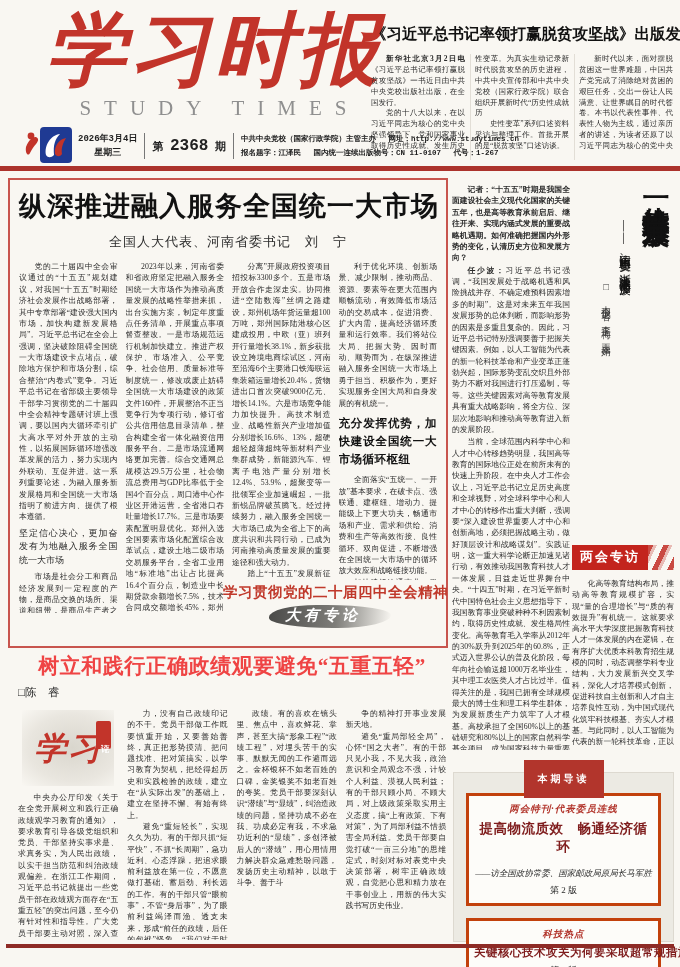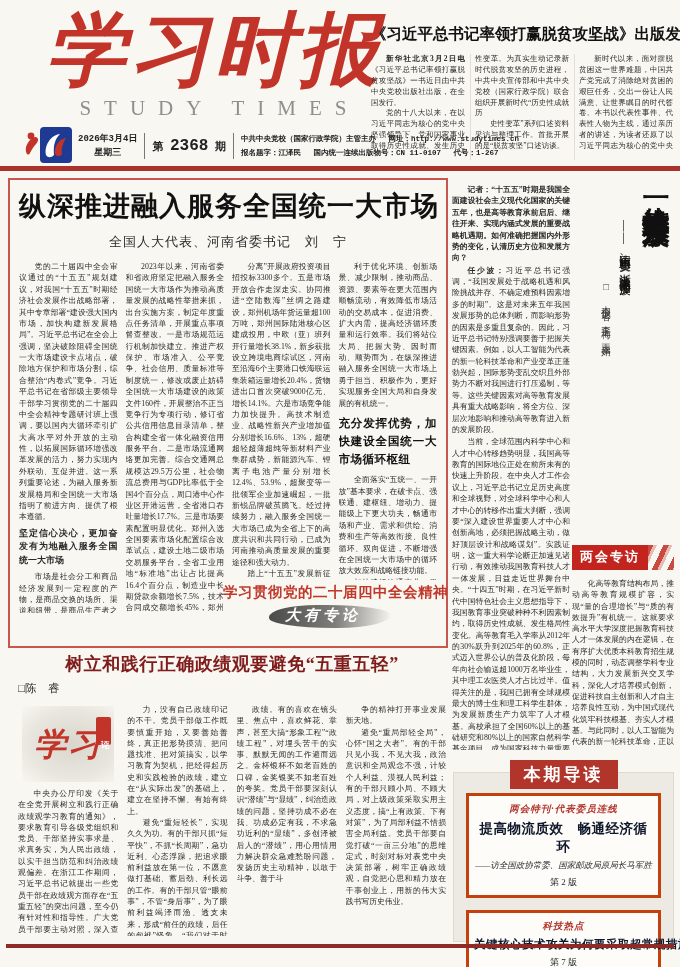--- a/index.html
+++ b/index.html
@@ -28,21 +28,21 @@
   .top-article-cols { margin-top:9px; column-count:3; column-gap:10px; column-rule:1px solid #e2ded6; font-size:7.5px; line-height:1.45; text-align:justify; height:106px; overflow:hidden; }
   .top-article-cols p { text-indent:2em; }
 
   
   .main-box { position:absolute; left:8px; top:178px; width:440px; height:470px; border:2px solid #c8554e; padding:8px 9px 6px; }
   .main-title { text-align:center; font-size:27px; font-weight:bold; letter-spacing:1px; white-space:nowrap; color:#111; }
   .main-byline { text-align:center; font-size:13px; margin-top:9px; letter-spacing:1px; }
   .main-cols { display:flex; gap:8px; margin-top:10px; height:352px; overflow:hidden; }
   .mcol { flex:1; font-size:7.8px; line-height:1.46; text-align:justify; overflow:hidden; }
   .mcol p { text-indent:2em; }
-  .inline-subhead { font-weight:bold; font-size:9px; margin:4px 0; text-indent:0; line-height:1.5; }
+  .inline-subhead { font-weight:normal; font-size:9px; margin:4px 0; text-indent:0; line-height:1.5; }
   .col-subhead-big { font-weight:bold; font-size:11.5px; line-height:1.55; margin:6px 0; letter-spacing:0.5px; color:#111; }
   .banner { position:absolute; right:9px; bottom:8px; width:214px; height:58px; background:#f9f7f2; text-align:center; padding-top:3px; }
   .banner-l1 { color:#c0392b; font-weight:bold; font-size:14.5px; letter-spacing:0.5px; font-family:"Liberation Sans","DejaVu Sans",sans-serif; white-space:nowrap; }
   .ink { display:inline-block; margin-top:3px; padding:1px 30px 3px 16px; background:linear-gradient(95deg,#4a4a48,#7e7d79 55%,rgba(150,149,145,0)); border-radius:45% 60% 50% 60% / 60% 50% 65% 50%; color:#fff; font-size:15px; font-weight:bold; font-style:italic; letter-spacing:4px; white-space:nowrap; }
 
   
   .interview-text { position:absolute; left:452px; top:184px; width:118px; height:566px; font-size:7.8px; line-height:1.46; text-align:justify; overflow:hidden; }
   .interview-text p { text-indent:2em; margin-bottom:1px; }
   .interview-text .q { font-weight:bold; }
   .vertical-zone { position:absolute; left:572px; top:184px; width:102px; height:358px; display:flex; flex-direction:row; justify-content:flex-end; overflow:hidden; }
@@ -51,32 +51,32 @@
   .v-title { writing-mode:vertical-rl; font-size:27px; font-weight:bold; letter-spacing:1.5px; margin-left:6px; color:#111; }
   .badge { position:absolute; left:572px; top:545px; width:102px; height:25px; display:flex; align-items:stretch; }
   .badge-label { background:#c3241d; color:#fff; font-weight:bold; font-size:13px; font-family:"Liberation Sans","DejaVu Sans",sans-serif; padding:3px 8px 0; letter-spacing:2px; white-space:nowrap; }
   .badge-stripes { flex:1; background:repeating-linear-gradient(115deg,#c94a42 0 5px,rgba(201,74,66,0.35) 5px 8px,rgba(201,74,66,0) 8px 14px); }
   .cont-text { position:absolute; left:572px; top:578px; width:102px; height:170px; font-size:7.8px; line-height:1.45; text-align:justify; overflow:hidden; }
   .cont-text p { text-indent:2em; }
 
   
   .digest { position:absolute; left:453px; top:760px; width:221px; height:182px; }
   .digest-panel { position:absolute; top:12px; left:0; width:100%; height:170px; background:#eceae3; border:1px solid #ddd9d0; padding:20px 12px 10px; }
-  .digest-label { position:absolute; top:0; left:50%; transform:translateX(-50%); background:#b2352c; color:#fff; font-size:17px; font-weight:bold; letter-spacing:3px; padding:3px 14px; z-index:2; font-family:"Liberation Sans","DejaVu Sans",sans-serif; white-space:nowrap; }
+  .digest-label { position:absolute; top:0; left:50%; transform:translateX(-50%); background:#b2352c; color:#fff; font-size:10px; font-weight:bold; letter-spacing:3px; padding:12px 14px; z-index:2; font-family:"Liberation Sans","DejaVu Sans",sans-serif; white-space:nowrap; }
   .digest-item { background:#fdfcf9; border:3px solid #c2410c; text-align:center; padding:7px 5px 6px; }
   .digest-item + .digest-item { margin-top:12px; }
   .kicker { color:#b2352c; font-size:9.5px; font-style:italic; font-weight:bold; letter-spacing:1px; }
-  .d-title { font-size:13.5px; font-weight:bold; margin-top:4px; letter-spacing:0.5px; color:#0f172a; }
+  .d-title { font-size:13.5px; font-weight:bold; margin-top:4px; letter-spacing:0.5px; color:#7f1d1d; }
   .d-title.small { font-size:11.5px; white-space:nowrap; }
-  .d-sub { font-size:8.5px; margin-top:4px; font-style:italic; }
+  .d-sub { font-size:8.5px; margin-top:12px; font-style:italic; }
   .d-page { font-size:9px; margin-top:4px; }
 
   
   .bottom-article { position:absolute; left:18px; top:652px; width:428px; height:290px; }
-  .bottom-title { text-align:center; font-size:18px; font-weight:bold; letter-spacing:0.5px; white-space:nowrap; color:#7f1d1d; }
+  .bottom-title { text-align:center; font-size:21px; font-weight:bold; letter-spacing:0.5px; white-space:nowrap; color:#ef4444; }
   .bottom-byline { text-align:left; font-size:11.5px; margin-top:5px; }
   .bottom-cols { display:flex; gap:9px; margin-top:8px; height:232px; overflow:hidden; }
   .bcol { flex:1; font-size:7.8px; line-height:1.45; text-align:justify; overflow:hidden; }
   .bcol p { text-indent:2em; }
   .stamp { width:92px; height:76px; margin:2px auto 6px; background:radial-gradient(ellipse at 55% 50%, #d9d6cd 0%, #e9e6df 62%, rgba(233,230,223,0) 100%); position:relative; text-align:center; }
   .stamp-main { font-size:32px; color:#c2342a; font-weight:bold; font-style:italic; line-height:76px; letter-spacing:2px; }
   .stamp-seal { position:absolute; right:3px; top:11px; width:15px; height:28px; background:#c2342a; color:#fff; font-size:9px; writing-mode:vertical-rl; text-align:center; padding-top:3px; border-radius:2px; font-family:"Liberation Sans","DejaVu Sans",sans-serif; }
 </style>
 </head>
 <body>

